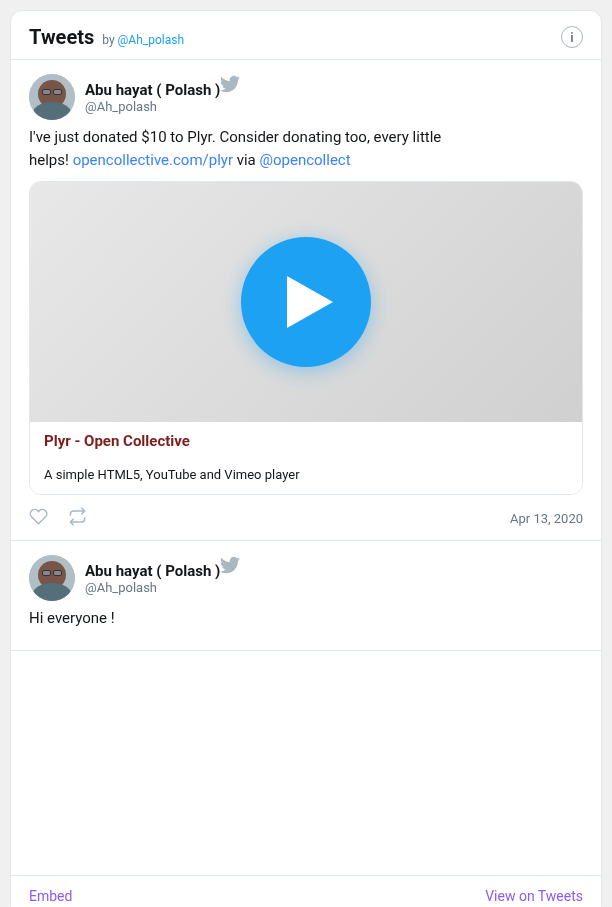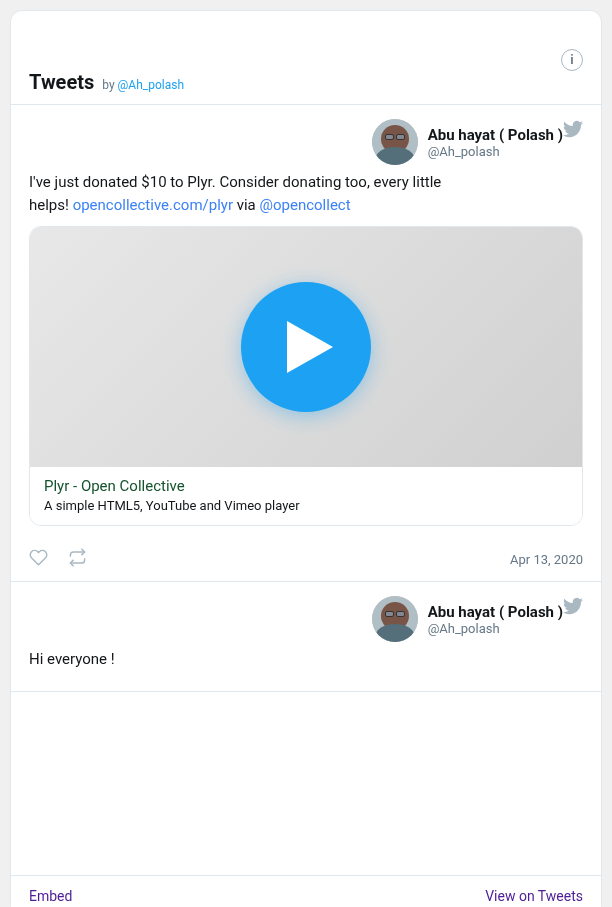--- a/index.html
+++ b/index.html
@@ -33,21 +33,20 @@
     }
     .widget-header-left {
       display: flex;
       align-items: baseline;
       gap: 8px;
     }
     .widget-title {
       font-size: 20px;
       font-weight: 700;
       color: #14171a;
-      margin-top: 45px;
     }
     .widget-subtitle {
       font-size: 12px;
       color: #657786;
     }
     .widget-subtitle a {
       color: #1da1f2;
       text-decoration: none;
     }
     .info-icon {
@@ -81,21 +80,21 @@
       border-radius: 4px;
     }
     
     .tweet {
       padding: 14px 18px 10px 18px;
       border-bottom: 1px solid #e1e8ed;
     }
     .tweet-header {
       display: flex;
       align-items: flex-start;
-      justify-content: flex-end;
+      justify-content: flex-start;
       margin-bottom: 6px;
     }
     .tweet-user {
       display: flex;
       align-items: center;
       gap: 10px;
     }
     .avatar {
       width: 46px;
       height: 46px;
@@ -206,39 +205,39 @@
       border-bottom: 26px solid transparent;
       border-left: 46px solid white;
       margin-left: 8px;
     }
     .media-card-info {
       padding: 10px 14px 12px 14px;
       background: #fff;
     }
     .media-card-title {
       font-size: 15px;
-      font-weight: 400;
-      color: #14532d;
-      margin-bottom: 3px;
+      font-weight: 700;
+      color: #7f1d1d;
+      margin-bottom: 17px;
     }
     .media-card-desc {
       font-size: 13px;
       color: #14171a;
       margin-bottom: 0;
     }
     .media-card-url {
       font-size: 13px;
       color: #657786;
     }
     
     .tweet-actions {
       display: flex;
       align-items: center;
       justify-content: space-between;
-      margin-top: 22px;
+      margin-top: 12px;
     }
     .tweet-actions-left {
       display: flex;
       gap: 20px;
     }
     .action-icon {
       color: #aab8c2;
       font-size: 18px;
       cursor: pointer;
     }
@@ -250,21 +249,21 @@
     .widget-footer {
       padding: 12px 18px;
       border-top: 1px solid #e1e8ed;
       display: flex;
       justify-content: space-between;
       align-items: center;
       background: #fff;
     }
     .footer-link {
       font-size: 14px;
-      color: #4c1d95;
+      color: #8b5cf6;
       text-decoration: none;
       cursor: pointer;
     }
   </style>
 </head>
 <body>
 
 <div class="widget-container">
 
   <div class="widget-header">

